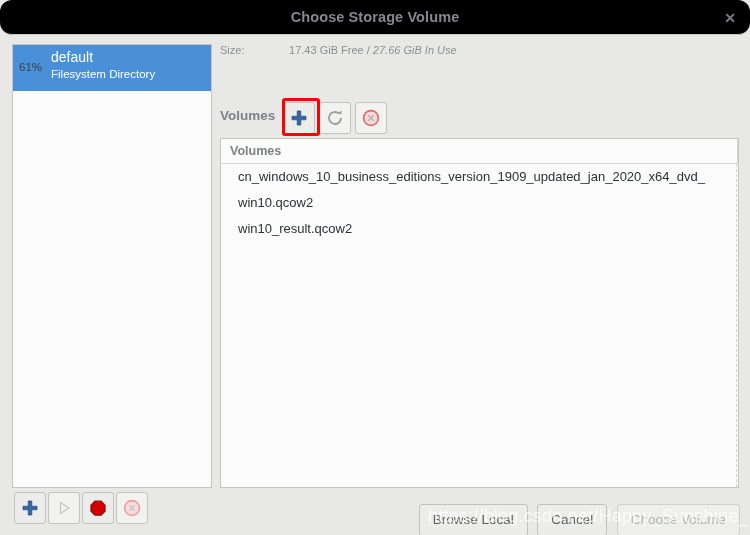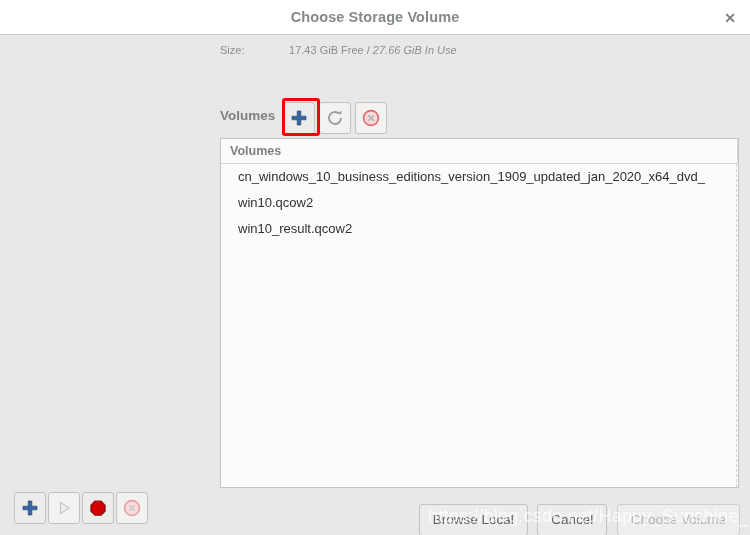--- a/index.html
+++ b/index.html
@@ -19,23 +19,24 @@
     overflow: hidden;
     box-sizing: border-box;
   }
 
   
   .titlebar {
     position: absolute;
     left: 0; top: 0;
     width: 750px;
     height: 35px;
-    background: #ffffff;
+    background: #000000;
     border-bottom: 1px solid #c8c8c6;
     box-sizing: border-box;
+    border-radius: 12px;
   }
   .titlebar-title {
     position: absolute;
     left: 0; right: 0; top: 0;
     height: 34px;
     line-height: 34px;
     text-align: center;
     font-size: 14.5px;
     font-weight: bold;
     color: #85898c;
@@ -281,20 +282,27 @@
 </head>
 <body>
 
 <div class="window">
 
   <div class="titlebar">
     <div class="titlebar-title">Choose Storage Volume</div>
     <div class="titlebar-close">✕</div>
   </div>
 
+  <div class="pool-panel">
+    <div class="pool-row">
+      <span class="pool-pct">61%</span>
+      <span class="pool-name">default</span>
+      <span class="pool-type">Filesystem Directory</span>
+    </div>
+  </div>
 
   <div class="detail">
     <div class="info-line">
       <span class="info-label">Size:</span>
       <span class="info-value">17.43 GiB Free /</span>
       <span class="info-value italic">27.66 GiB In Use</span>
     </div>
   </div>
 
   <div class="vol-toolbar">

